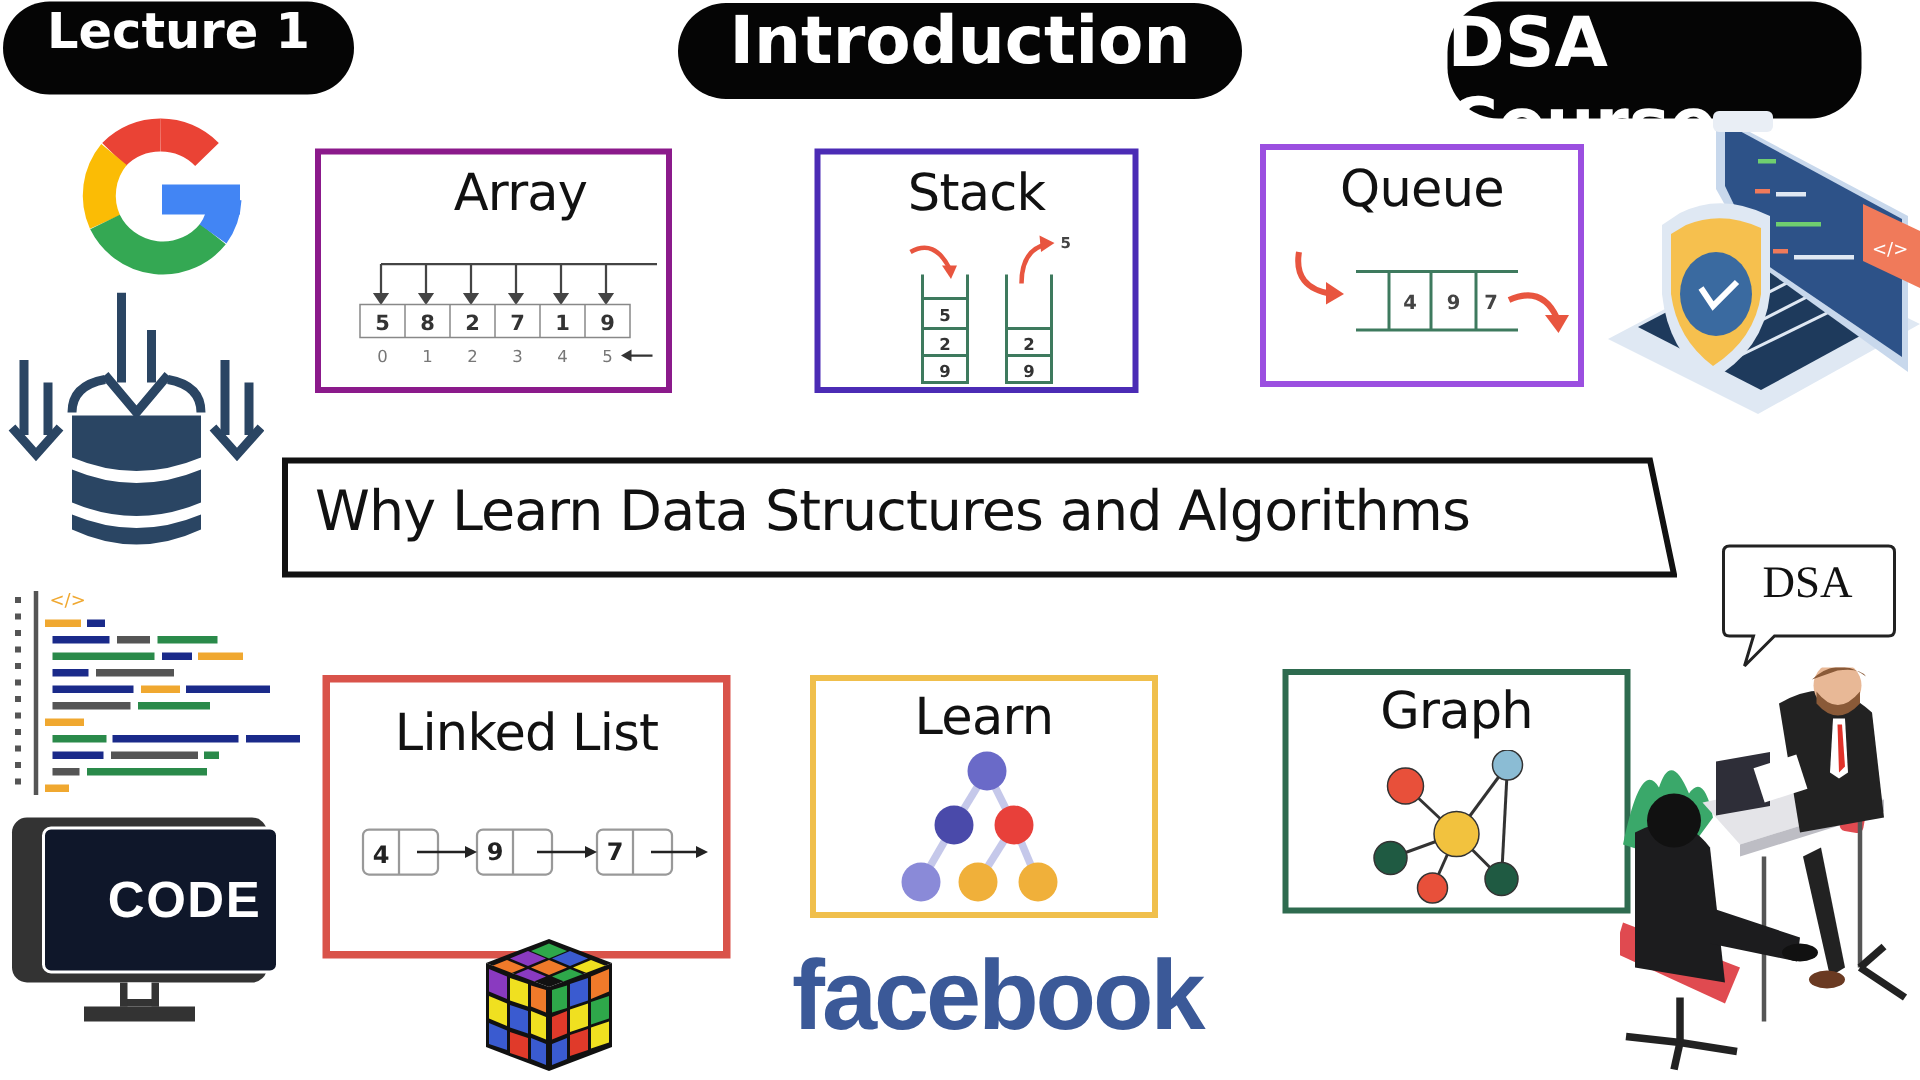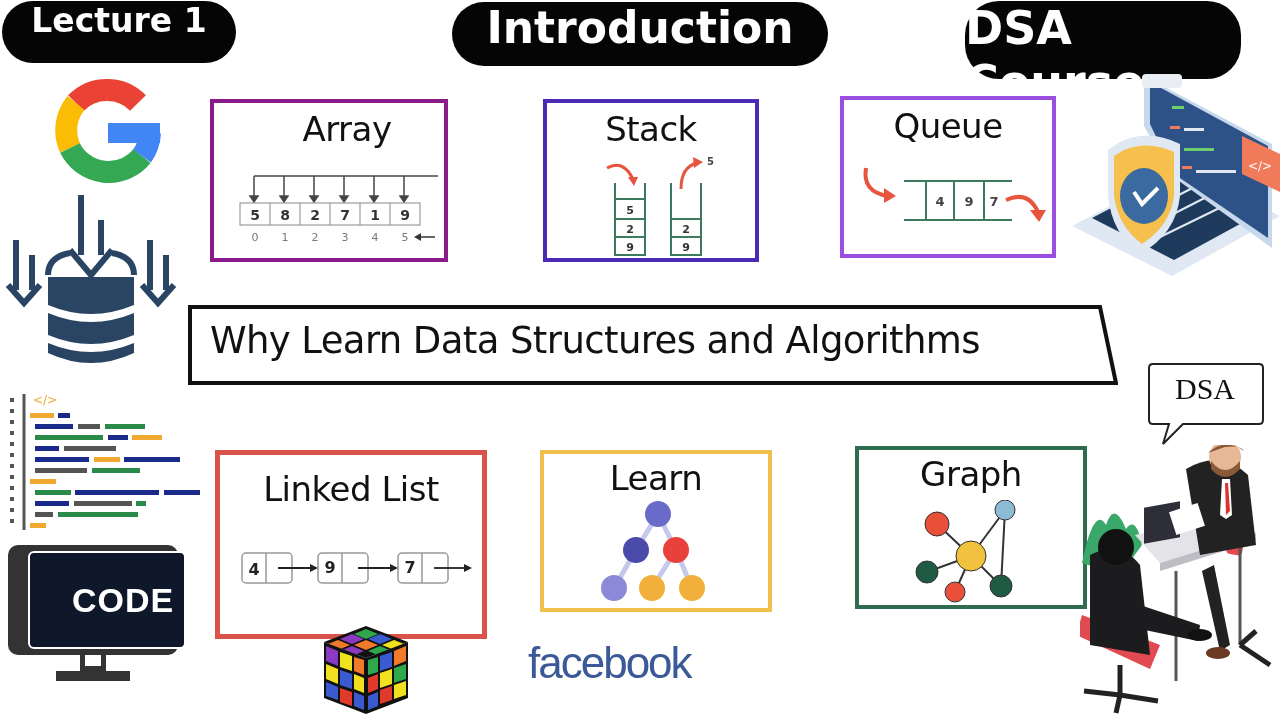--- a/index.html
+++ b/index.html
@@ -5,21 +5,21 @@
     * { box-sizing: border-box; margin: 0; padding: 0; }
     html, body { width: 1280px; height: 720px; overflow: hidden; background: #ffffff; }
     body { position: relative; font-family: "DejaVu Sans", sans-serif; color: #111; }
     .abs { position: absolute; }
     .pill { background: #050505; color: #fff; font-weight: bold; border-radius: 34px; display: flex; align-items: flex-start; justify-content: center; font-family: "DejaVu Sans", sans-serif; }
     .card { position: absolute; background: #fff; border-style: solid; }
     .card-title { position: absolute; left: 0; right: 0; text-align: center; font-family: "DejaVu Sans", sans-serif; font-size: 34px; color: #111; letter-spacing: -0.5px; }
     .headline { position: absolute; left: 188px; top: 303px; width: 930px; height: 84px; }
     .headline-text { position: absolute; left: 22px; top: 16px; font-family: "DejaVu Sans", sans-serif; font-size: 37px; color: #111; letter-spacing: -0.6px; white-space: nowrap; }
     .bubble-text { position: absolute; left: 0; right: 0; top: 12px; text-align: center; font-size: 30px; font-family: Liberation Serif, serif; color: #111; }
-    .fb { font-family: "Liberation Sans", sans-serif; font-weight: normal; color: #3b5998; font-size: 44px; letter-spacing: -2px; }
+    .fb { font-family: "Liberation Sans", sans-serif; font-weight: bold; color: #3b5998; font-size: 66px; letter-spacing: -2px; }
     svg text { font-family: "DejaVu Sans", sans-serif; }
   </style>
 </head>
 <body>
 
 <div class="abs pill" style="left:2px; top:1px; width:234px; height:62px; font-size:33px;">
   <span>Lecture 1</span>
 </div>
 <div class="abs pill" style="left:452px; top:2px; width:376px; height:64px; font-size:44px;">
   <span>Introduction</span>

